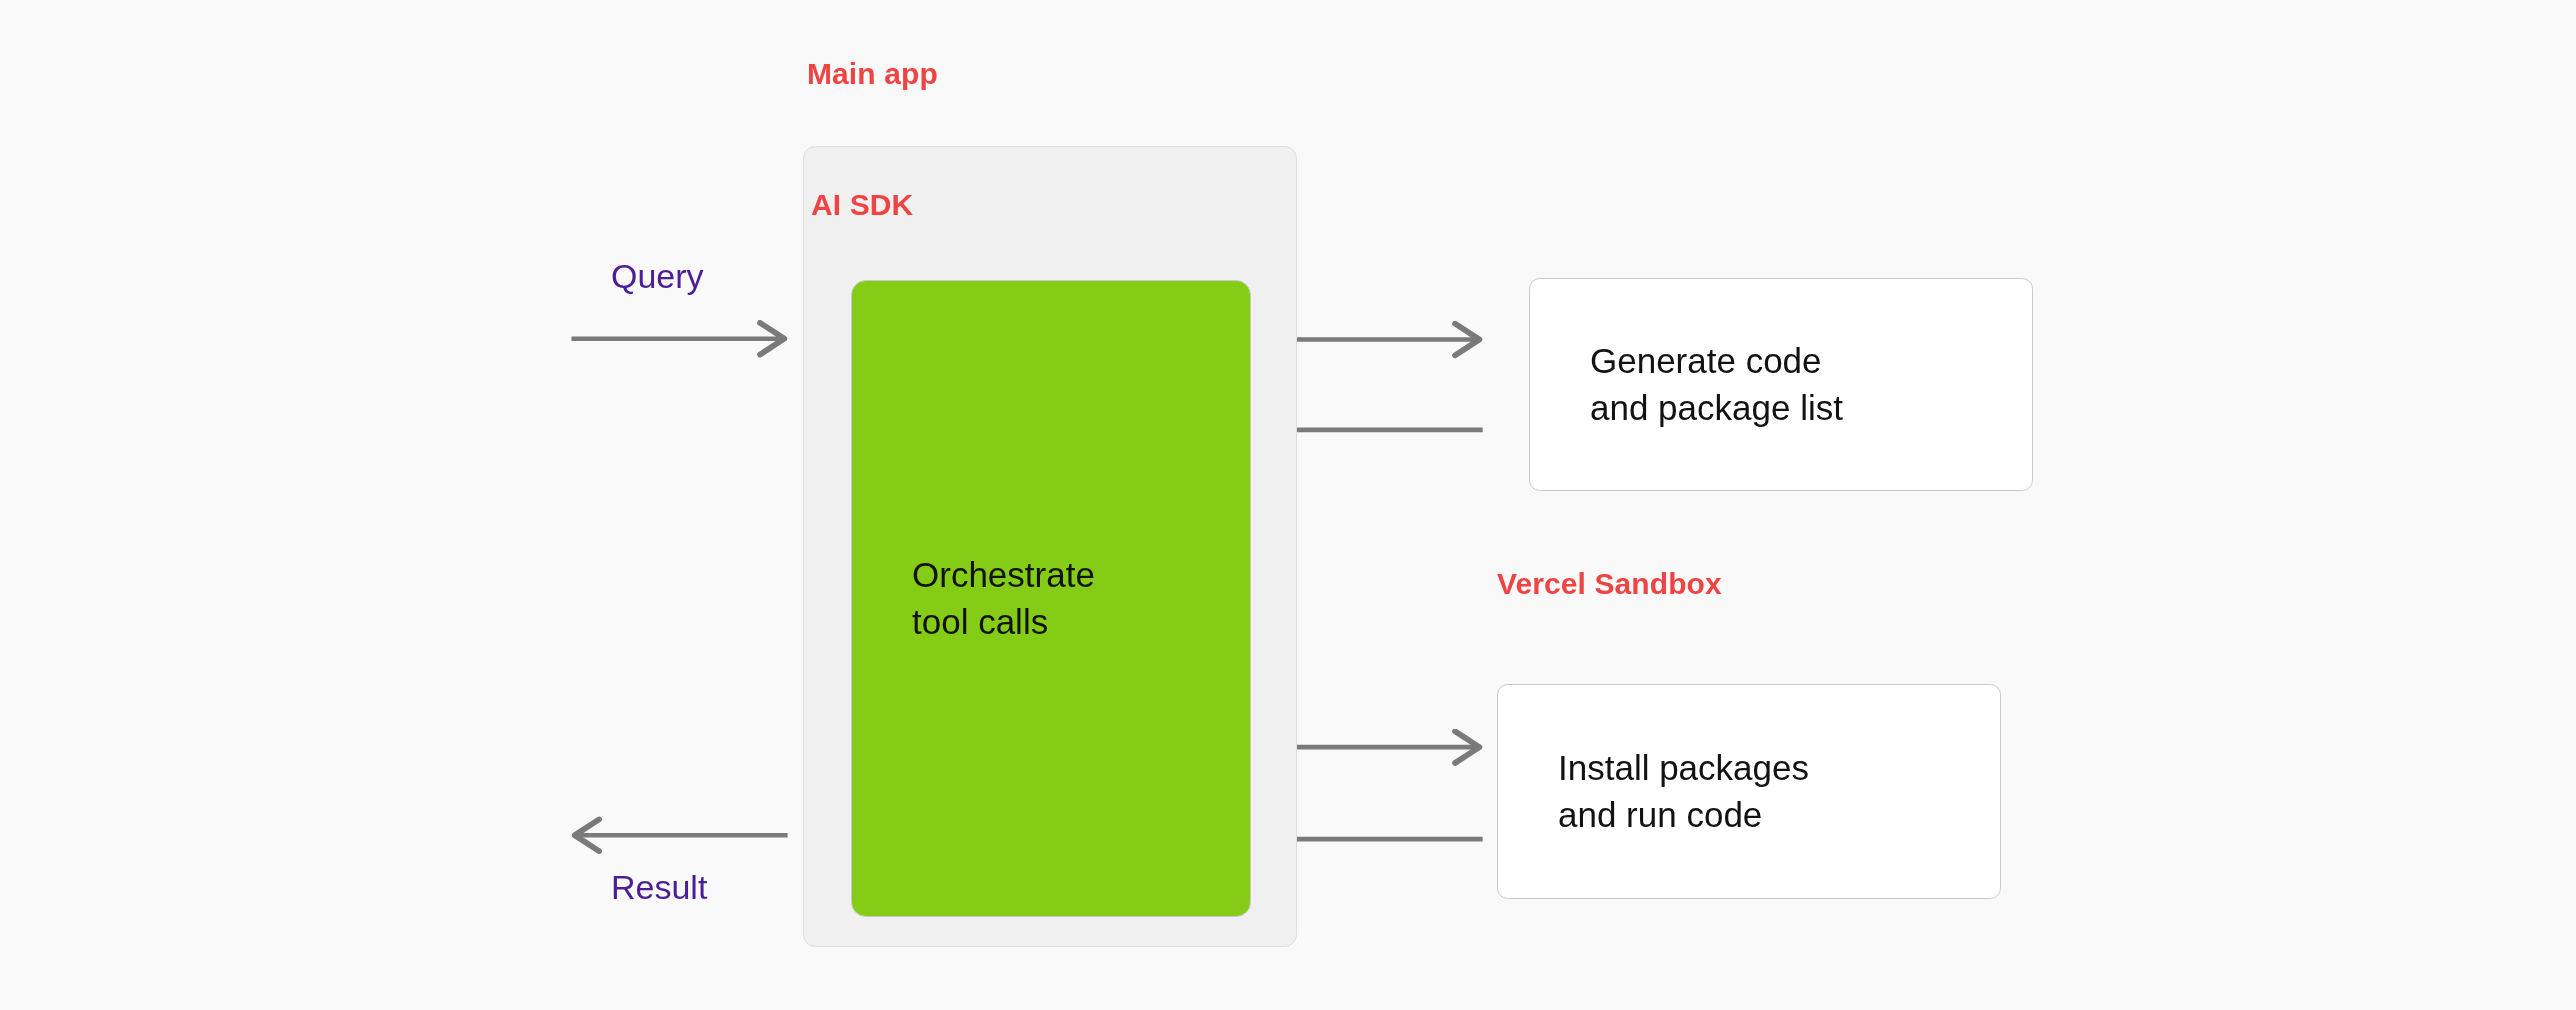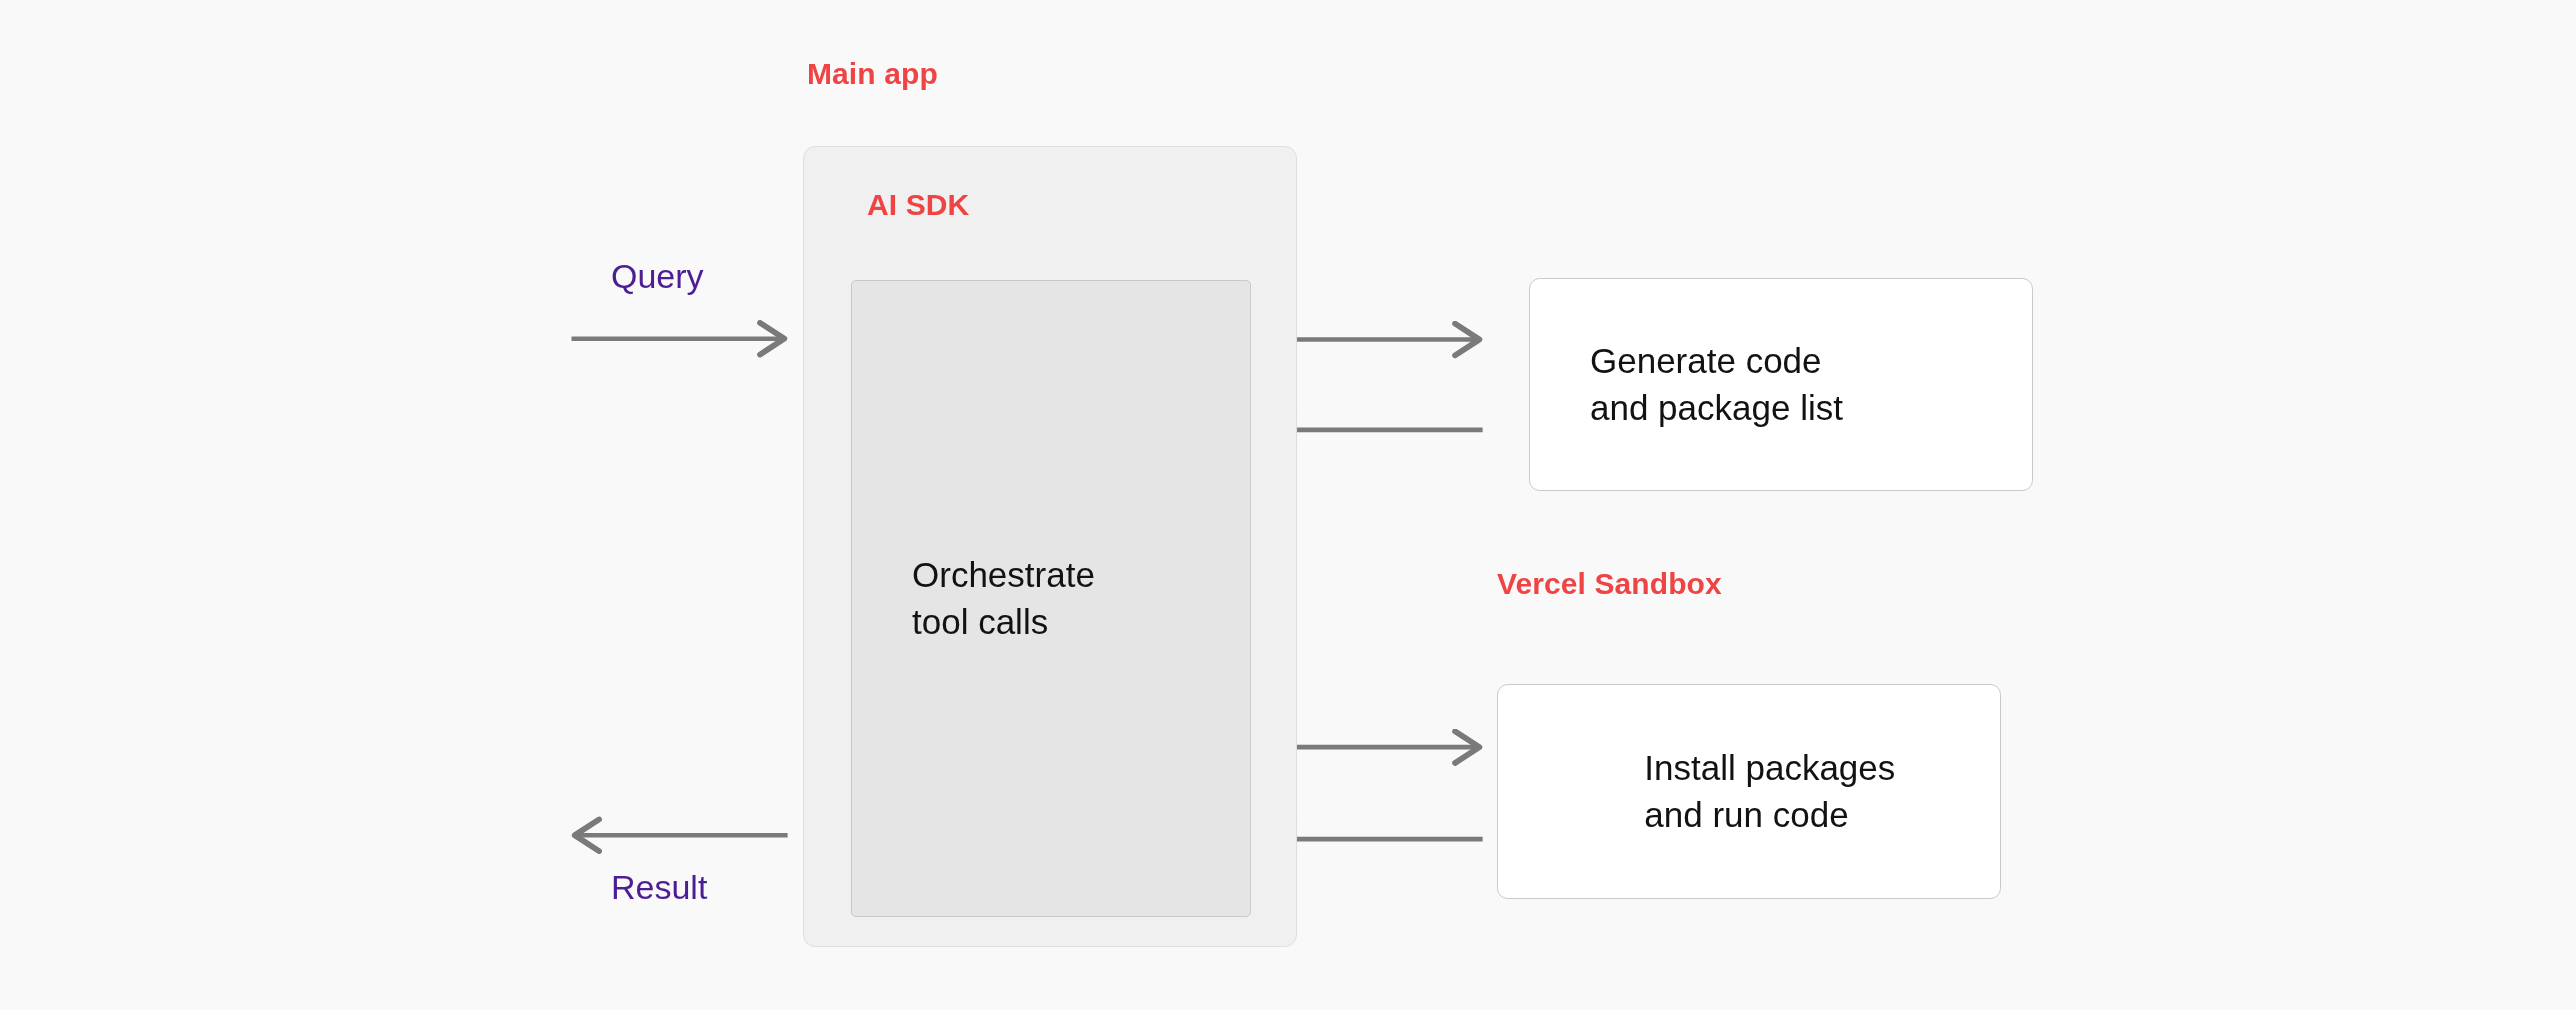--- a/index.html
+++ b/index.html
@@ -26,21 +26,21 @@
     position: absolute;
     font-size: 30px;
     line-height: 1.15;
     color: #ef4444;
     font-weight: 700;
     white-space: nowrap;
     letter-spacing: 0.1px;
   }
 
   #label-main-app   { left: 807px; top: 57px; }
-  #label-ai-sdk     { left: 867px; top: 188px; text-align: center; }
+  #label-ai-sdk     { left: 811px; top: 188px; text-align: center; }
   #label-openai     { left: 1497px; top: 186px; }
   #label-sandbox    { left: 1497px; top: 567px; }
 
   
   #main-app-container {
     position: absolute;
     left: 803px;
     top: 146px;
     width: 494px;
     height: 801px;
@@ -50,23 +50,23 @@
     box-sizing: border-box;
   }
 
   
   #orchestrate-box {
     position: absolute;
     left: 851px;
     top: 280px;
     width: 400px;
     height: 637px;
-    background: #e5e5e5;
+    background: #84cc16;
     border: 1.5px solid #c9c9c9;
-    border-radius: 5px;
+    border-radius: 15px;
     box-sizing: border-box;
     display: flex;
     align-items: center;
     justify-content: flex-start;
   }
 
   #orchestrate-text {
     font-size: 35px;
     line-height: 1.32;
     color: #121212;
@@ -91,21 +91,21 @@
   .service-box .service-text {
     font-size: 35px;
     line-height: 1.32;
     color: #121212;
     padding-left: 60px;
     padding-right: 18.4px;
     white-space: pre-line;
   }
 
   #box-generate-code { top: 278px; height: 213px; margin-left: 32px; }
-  #box-install-run   { top: 684px; height: 215px; justify-content: center; }
+  #box-install-run   { top: 684px; height: 215px; }
 
   
   .edge-label {
     position: absolute;
     font-size: 34px;
     line-height: 1.1;
     color: #4c1d95;
     white-space: nowrap;
   }
   #label-query  { left: 611px; top: 258px; }

